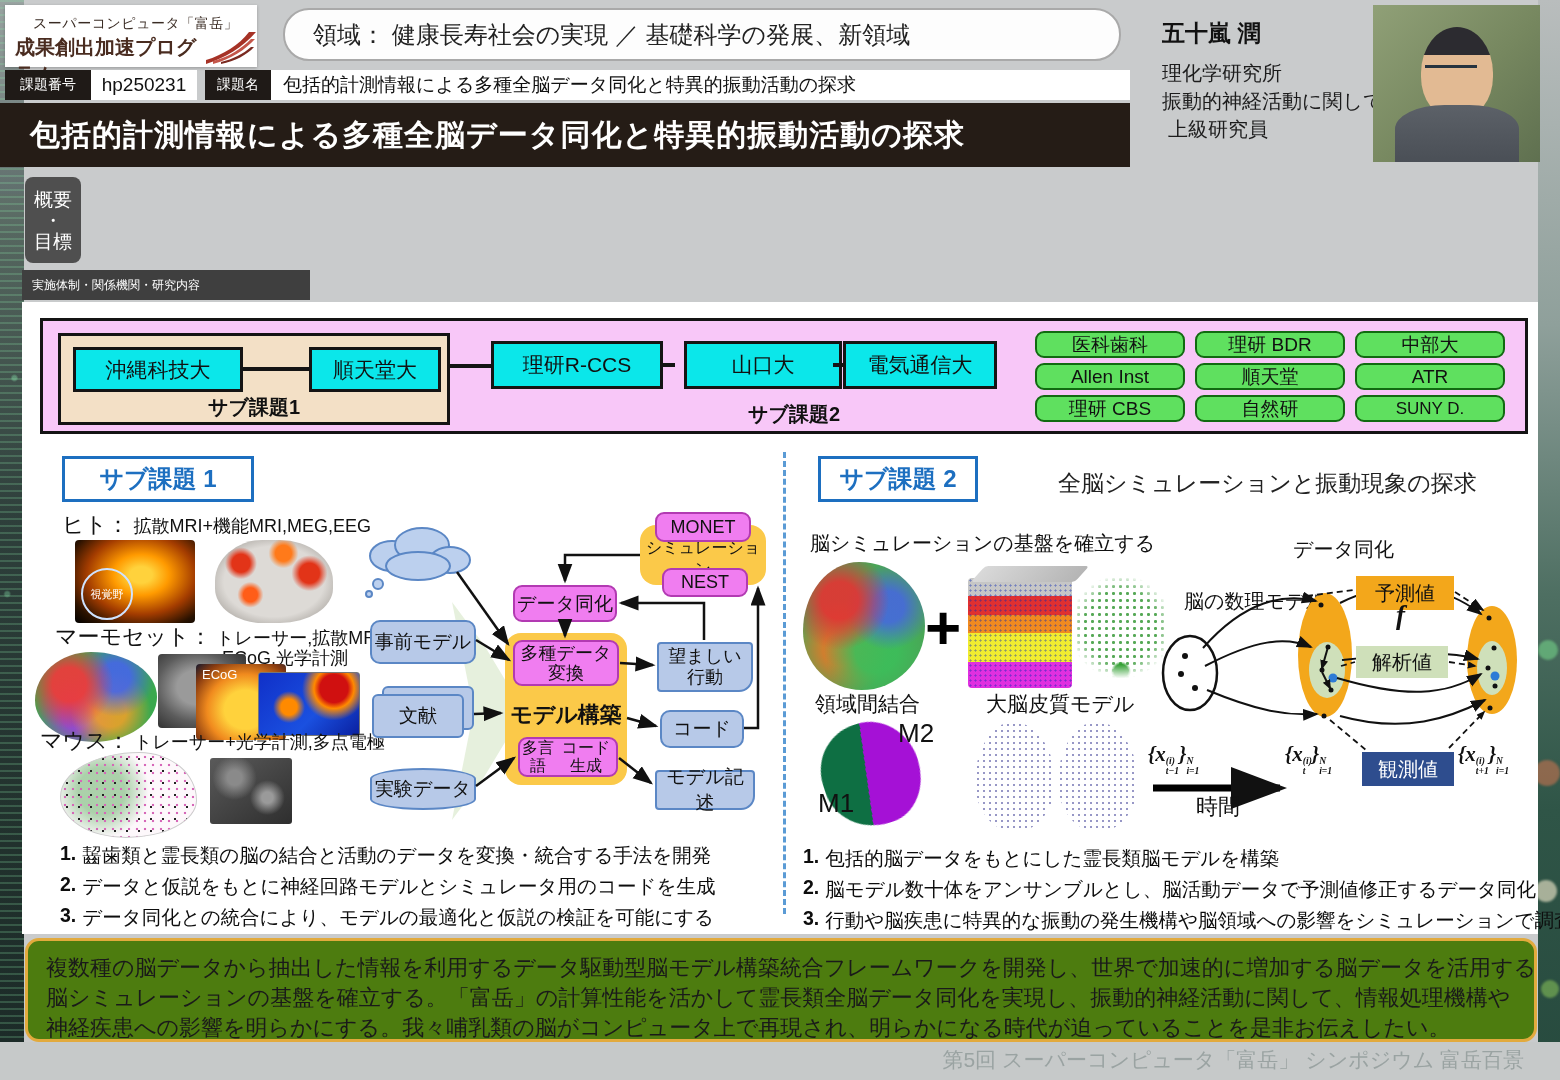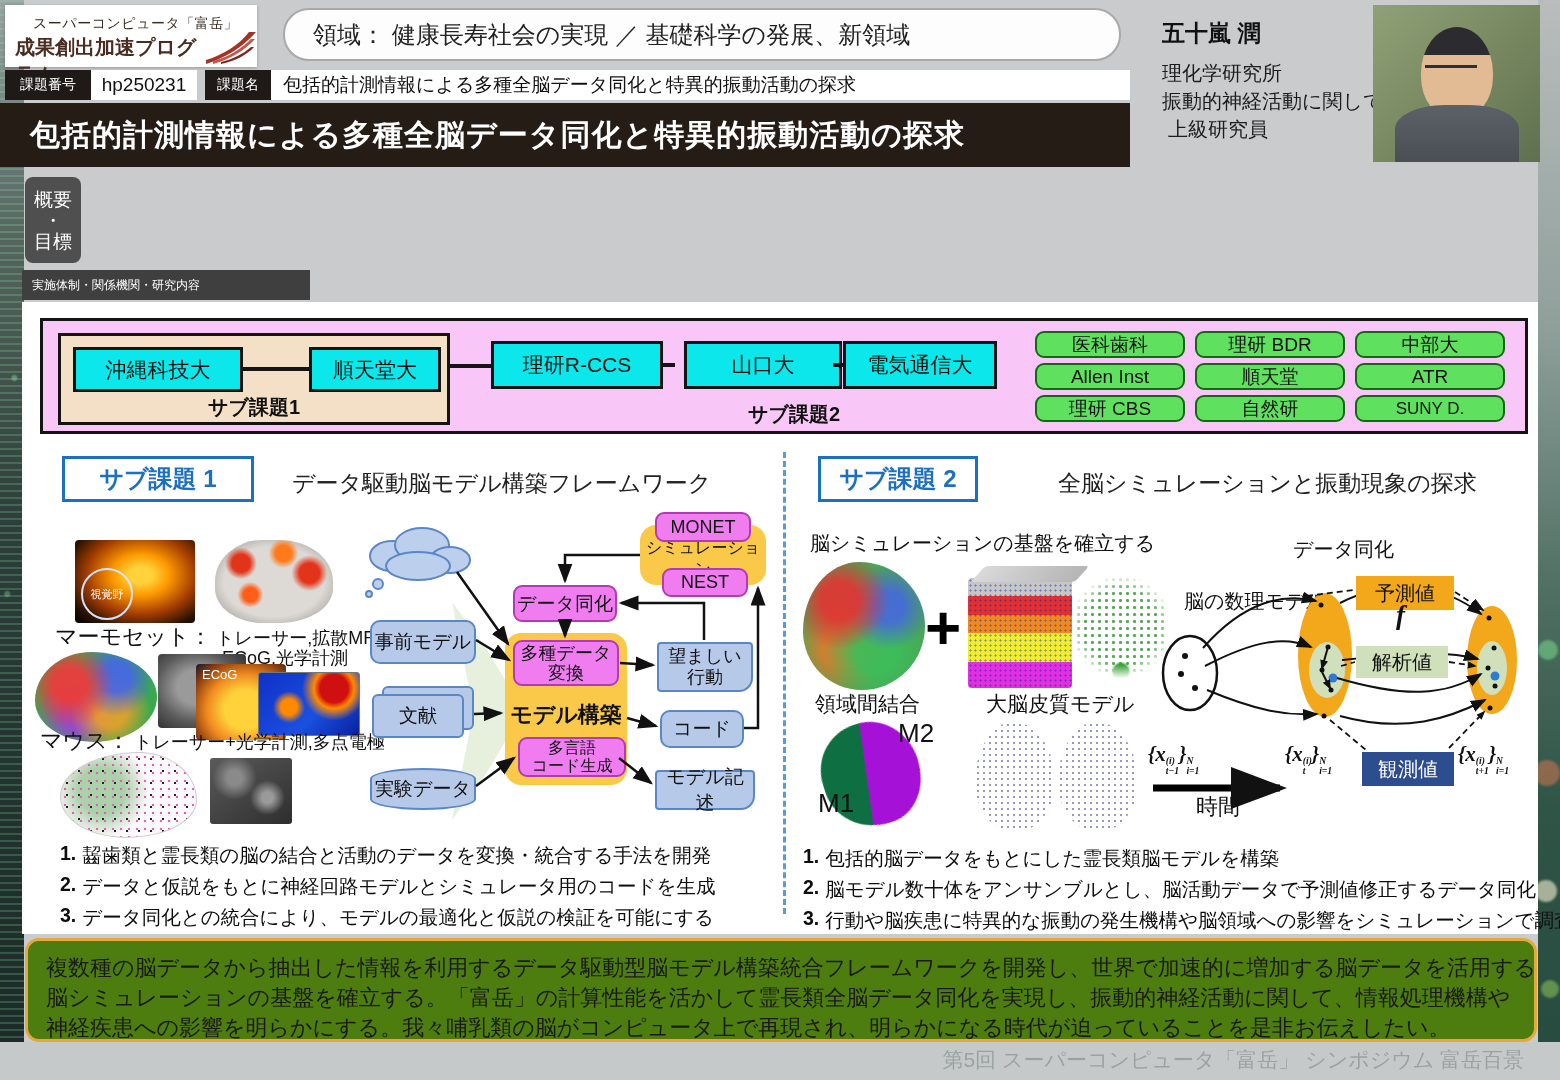--- a/index.html
+++ b/index.html
@@ -206,22 +206,25 @@
       <div class="a c green" style="left:1312px;top:42px;width:150px;height:27px;">ATR</div>
       <div class="a c green" style="left:992px;top:74px;width:150px;height:27px;">理研 CBS</div>
       <div class="a c green" style="left:1152px;top:74px;width:150px;height:27px;">自然研</div>
       <div class="a c green" style="left:1312px;top:74px;width:150px;height:27px;font-size:17px;">SUNY D.</div>
     </div>
   </div>
 
   <div class="a divider"></div>
 
   <div class="a c badge" style="left:62px;top:456px;width:192px;height:46px;">サブ課題 1</div>
-  <div class="a colhead" style="left:292px;top:468px;">データ駆動脳モデル構築フレームワーク</div>
-
+
+  <div class="a" style="left:62px;top:510px;">
+    <span class="species" style="font-weight:normal;">ヒト：</span>
+    <span class="methods">拡散MRI+機能MRI,MEG,EEG</span>
+  </div>
   <div class="a img tracto" style="left:75px;top:540px;width:120px;height:83px;">
     <div class="a c vc-circle" style="left:6px;top:28px;width:48px;height:48px;">視覚野</div>
   </div>
   <div class="a img fmri" style="left:215px;top:540px;width:118px;height:83px;"></div>
 
   <div class="a" style="left:55px;top:622px;">
     <span class="species" style="font-weight:normal;">マーモセット：</span>
     <span class="methods">トレーサー,拡散MRI、機能MRI</span>
   </div>
   <div class="a methods" style="left:222px;top:646px;">ECoG,光学計測</div>
@@ -248,21 +251,21 @@
   <div class="a c bdoc cyl" style="left:370px;top:768px;width:106px;height:42px;">実験データ</div>
 
   <div class="a c pinknode" style="left:513px;top:585px;width:104px;height:37px;font-size:19px;">データ同化</div>
 
   <div class="a ywrap" style="left:505px;top:633px;width:122px;height:152px;"></div>
   <div class="a c pinknode" style="left:513px;top:640px;width:106px;height:46px;font-size:18px;flex-direction:column;line-height:20px;">
     <span>多種データ</span>
     <span>変換</span>
   </div>
   <div class="a c" style="left:505px;top:698px;width:122px;height:34px;font-size:22px;font-weight:bold;color:#111;">モデル構築</div>
-  <div class="a c pinknode" style="left:518px;top:737px;width:108px;height:40px;font-size:16px;flex-direction:column;line-height:18px;">
+  <div class="a c pinknode" style="left:518px;top:737px;width:100px;height:40px;font-size:16px;flex-direction:row;line-height:18px;">
     <span>多言語</span>
     <span>コード生成</span>
   </div>
 
   <div class="a ywrap" style="left:640px;top:525px;width:126px;height:60px;"></div>
   <div class="a c" style="left:640px;top:548px;width:126px;height:22px;font-size:16px;color:#111;">シミュレーション</div>
   <div class="a c pinknode" style="left:655px;top:512px;width:96px;height:30px;font-size:18px;">MONET</div>
   <div class="a c pinknode" style="left:662px;top:568px;width:86px;height:29px;font-size:18px;">NEST</div>
 
   <div class="a c bdoc docfold" style="left:657px;top:642px;width:96px;height:50px;font-size:18px;flex-direction:column;line-height:21px;">

